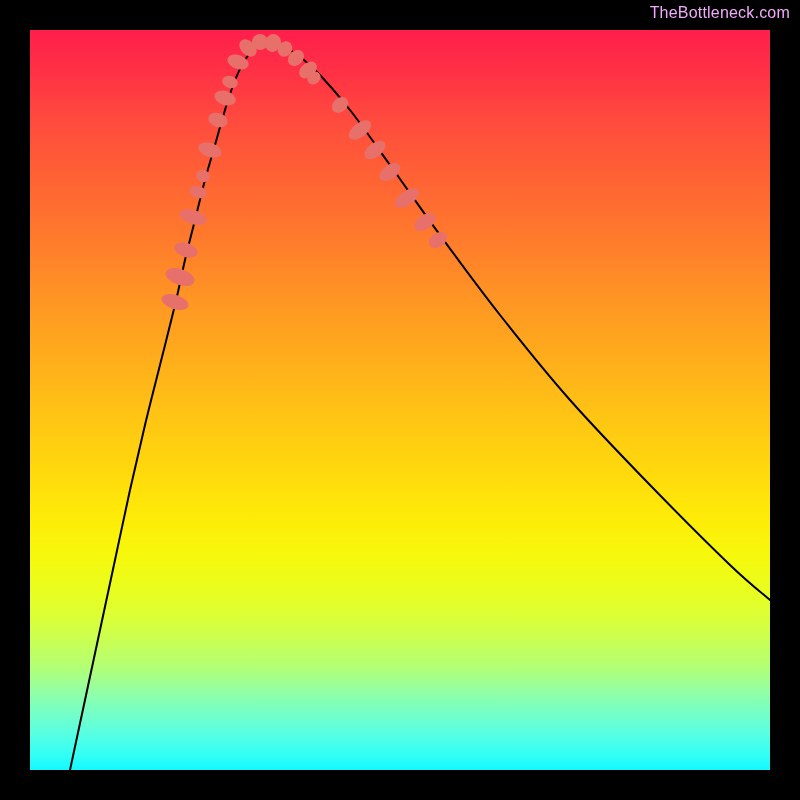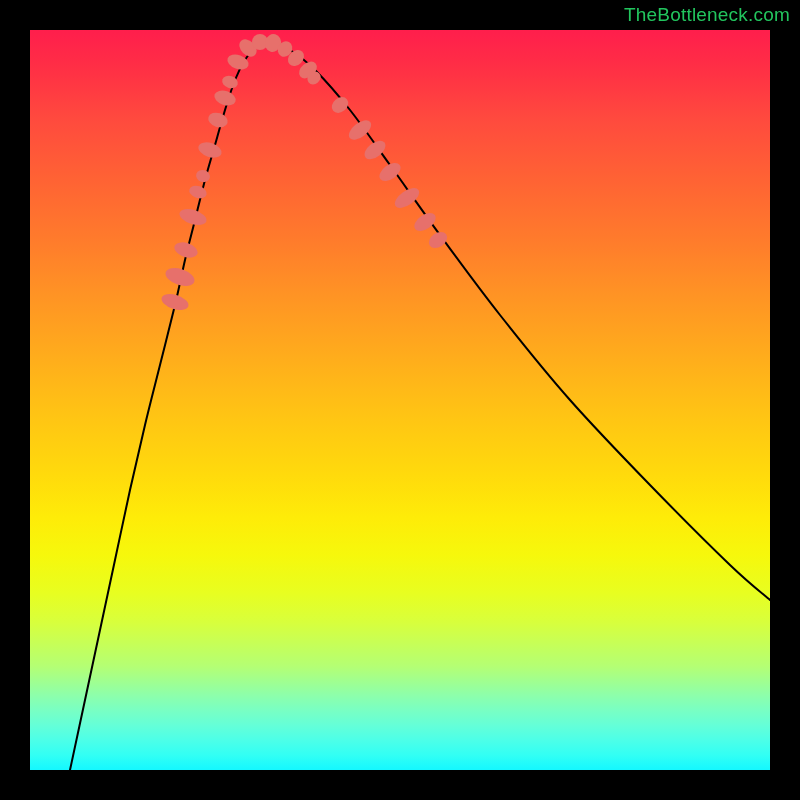--- a/index.html
+++ b/index.html
@@ -39,22 +39,22 @@
       #64FFD8 94%,
       #4CFFE8 96%,
       #32FFF4 98%,
       #14F8FF 100%
     );
   }
   .watermark {
     position: absolute;
     top: 4px;
     right: 10px;
-    color: #22c55e;
-    font-size: 19px;
+    color: #f0abfc;
+    font-size: 16px;
     font-weight: 500;
     letter-spacing: 0.2px;
     z-index: 10;
   }
   svg.plot {
     position: absolute;
     left: 0;
     top: 0;
     width: 740px;
     height: 740px;

